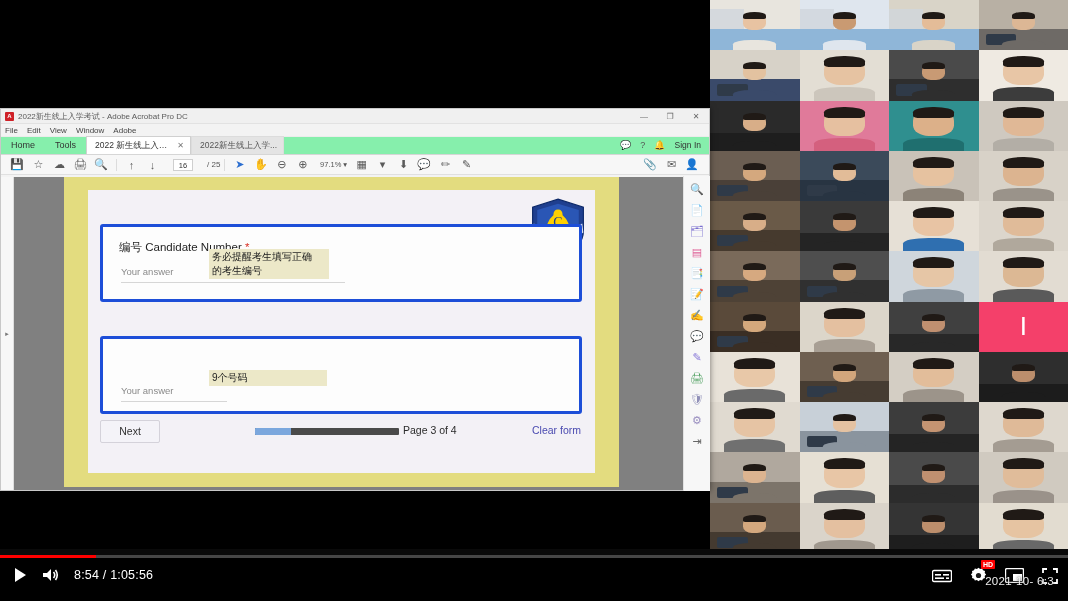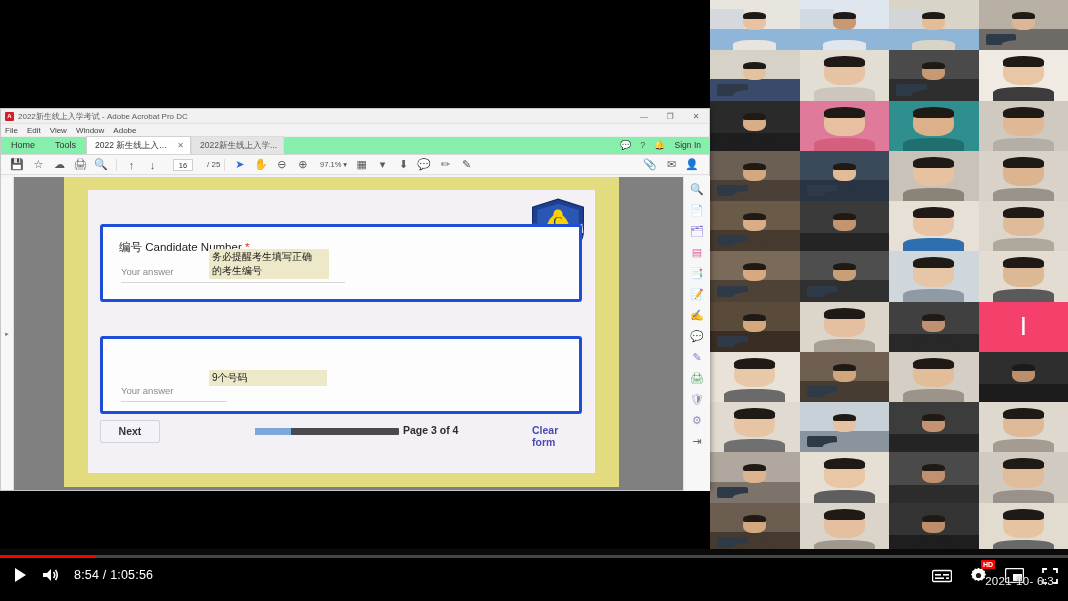--- a/index.html
+++ b/index.html
@@ -591,21 +591,21 @@
               <div class="annot" style="left:106px; top:22px; width:120px; white-space:pre-line;">务必提醒考生填写正确
 的考生编号</div>
             </div>
 
             <div class="qcard" style="left:12px; top:130px; width:482px; height:78px;">
               <div class="ans-label" style="position:absolute;left:18px;top:46px;">Your answer</div>
               <div class="ans-line" style="left:18px; top:62px; width:106px;"></div>
               <div class="annot" style="left:106px; top:31px; width:118px;">9个号码</div>
             </div>
 
-            <div class="bottombar" style="left:12px; top:224px; width:482px; height:34px;font-weight:bold;">
+            <div class="bottombar" style="left:12px; top:224px; width:482px; height:34px;">
               <div class="btn-next">Next</div>
               <div class="prog" style="left:155px; top:14px; width:144px;" id="formprog">
                 <div class="fill" id="formprogfill" style="width: 25%;"></div>
               </div>
               <div class="pagelbl" style="left:303px; top:10px;">Page 3 of 4</div>
               <div class="clearform" style="left:432px; top:10px;">Clear form</div>
             </div>
 
           </div>
         </div>

